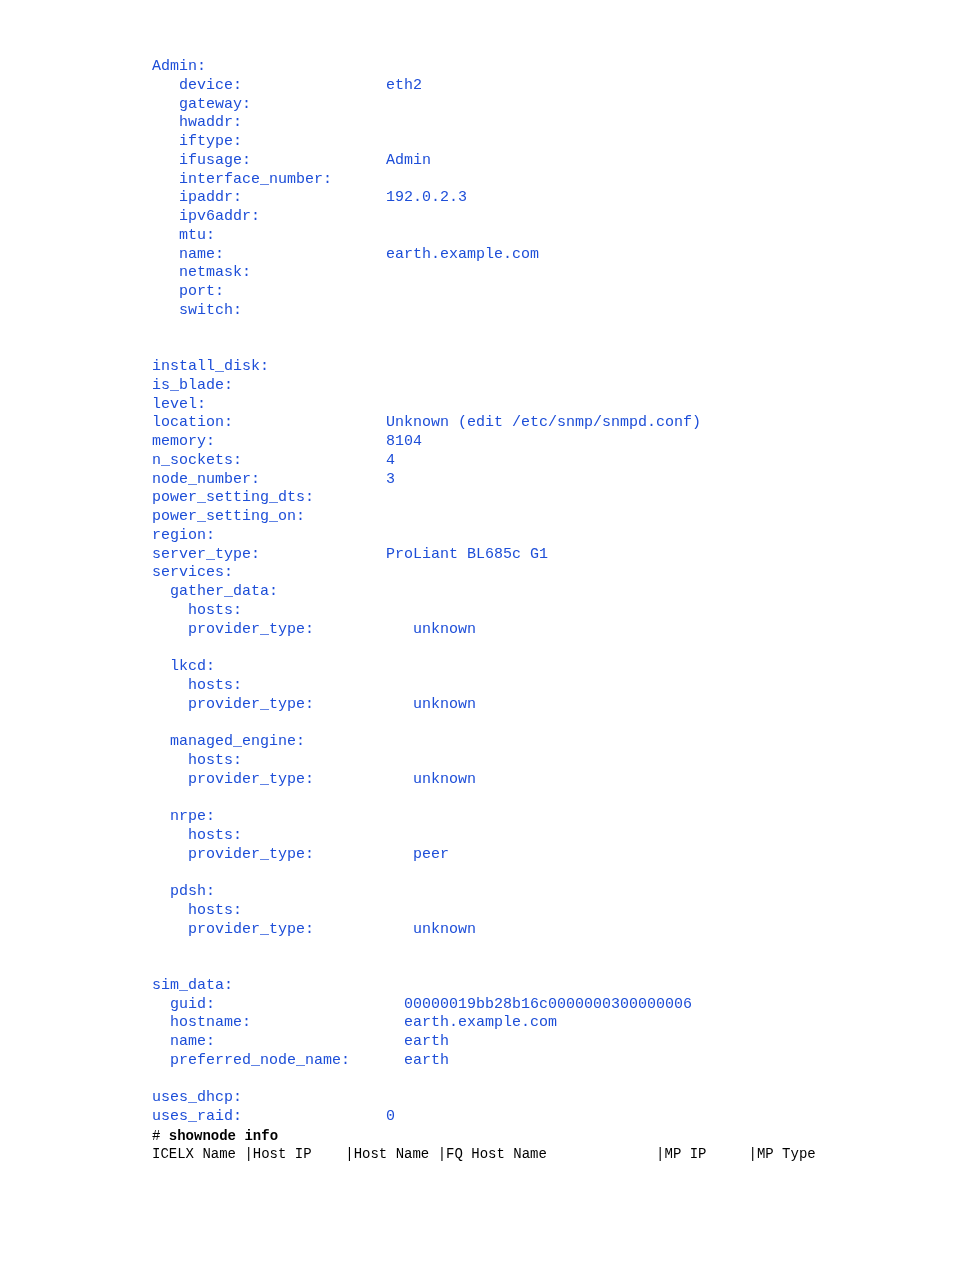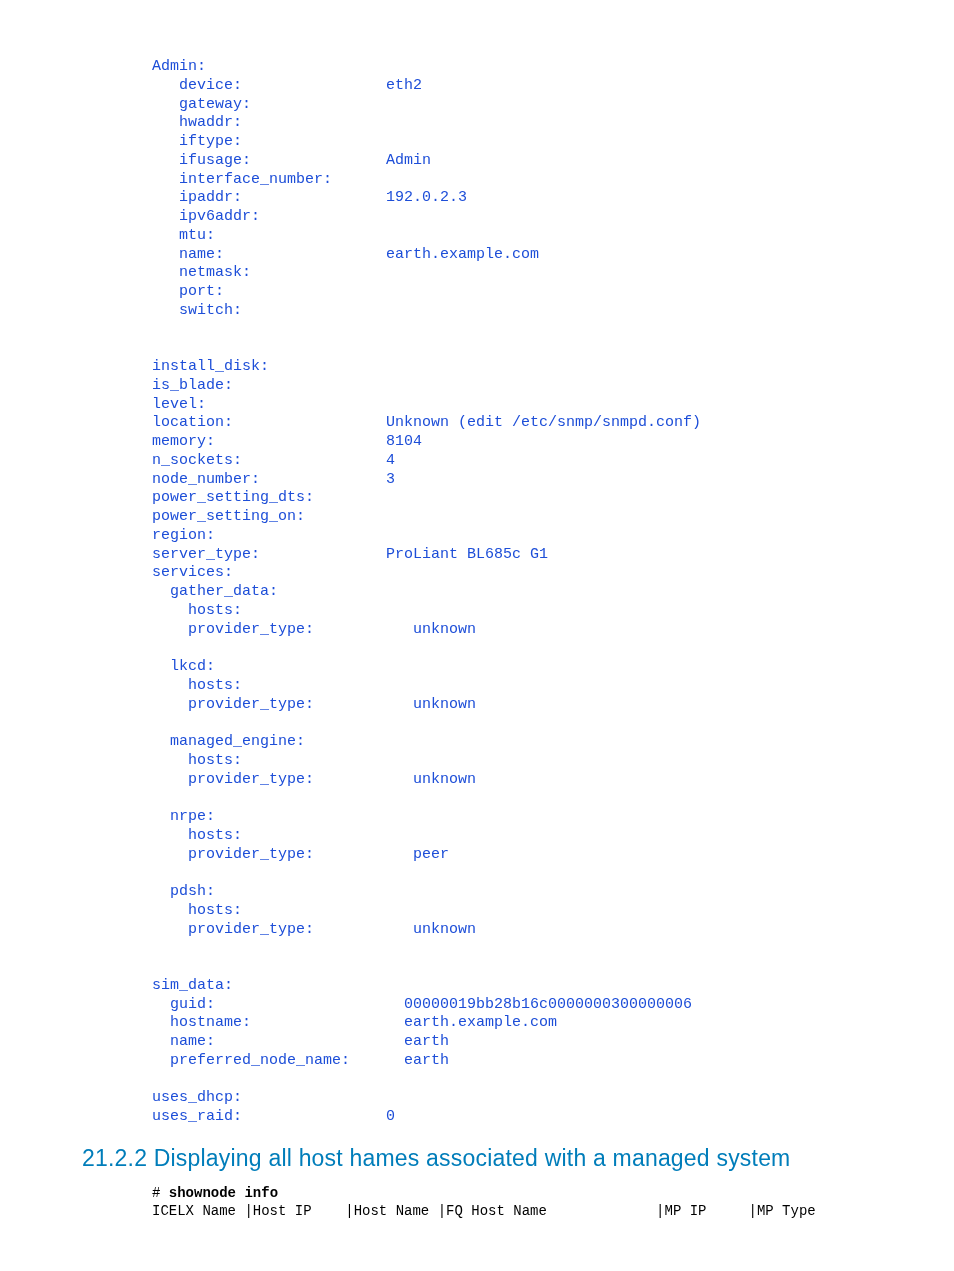--- a/index.html
+++ b/index.html
@@ -106,19 +106,18 @@
 
 sim_data:
   guid:                     00000019bb28b16c0000000300000006
   hostname:                 earth.example.com
   name:                     earth
   preferred_node_name:      earth
 
 uses_dhcp:
 uses_raid:                0</pre>
 
-  <h2 class="section">21.2.2 Displaying all host hames associated with a managed system</h2>
 
 
   <pre class="smallcode"><span># </span><b>shownode info</b>
 <span>ICELX Name |Host IP    |Host Name |FQ Host Name             |MP IP     |MP Type</span></pre>
 
 </div>
 
 </body></html>

